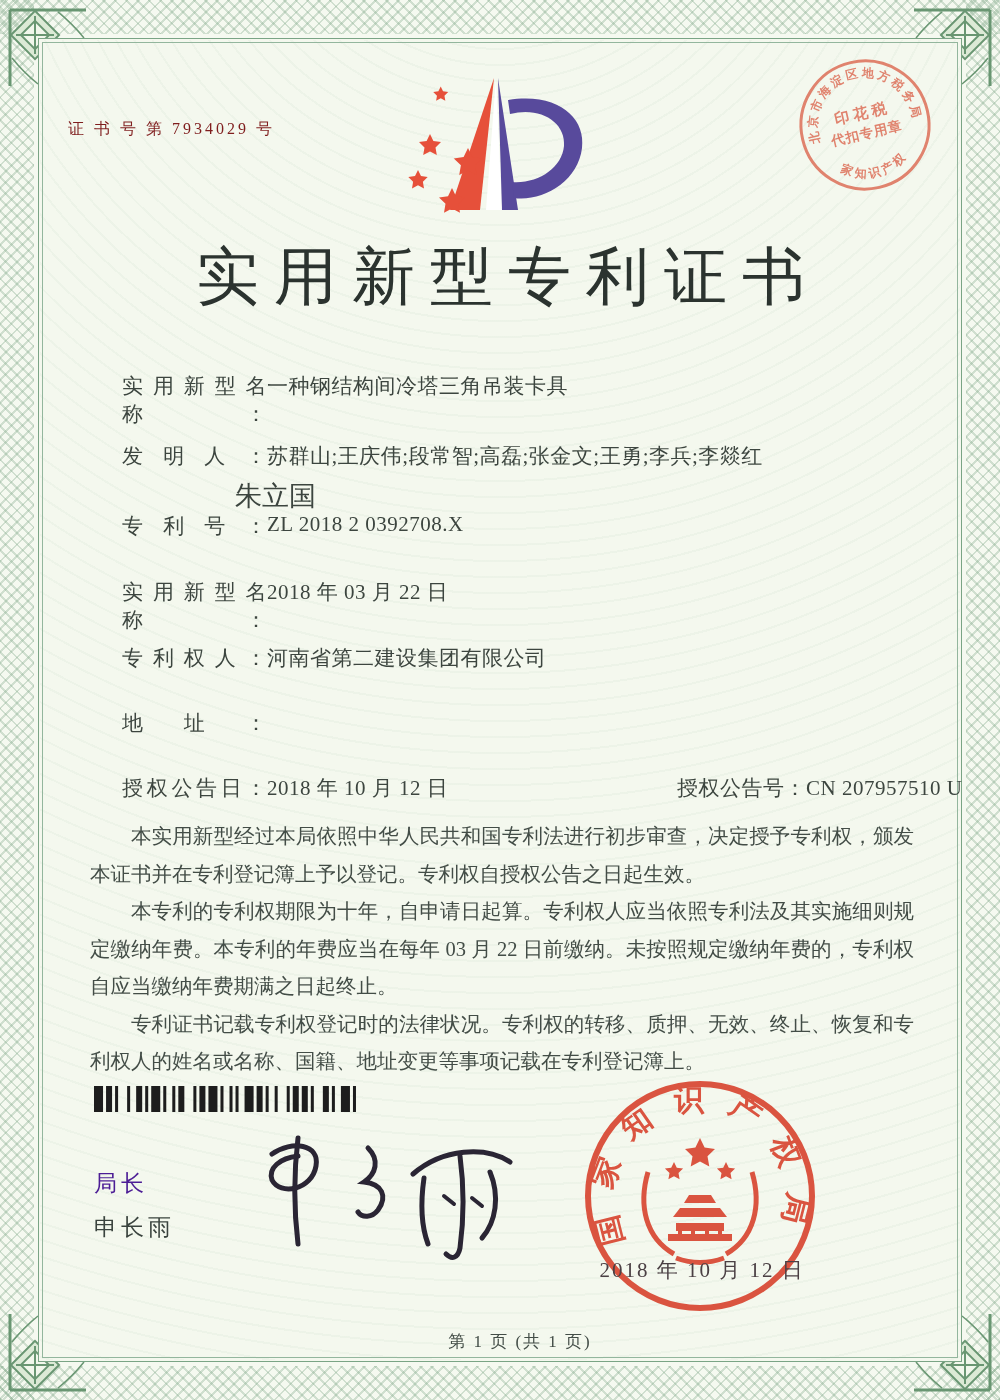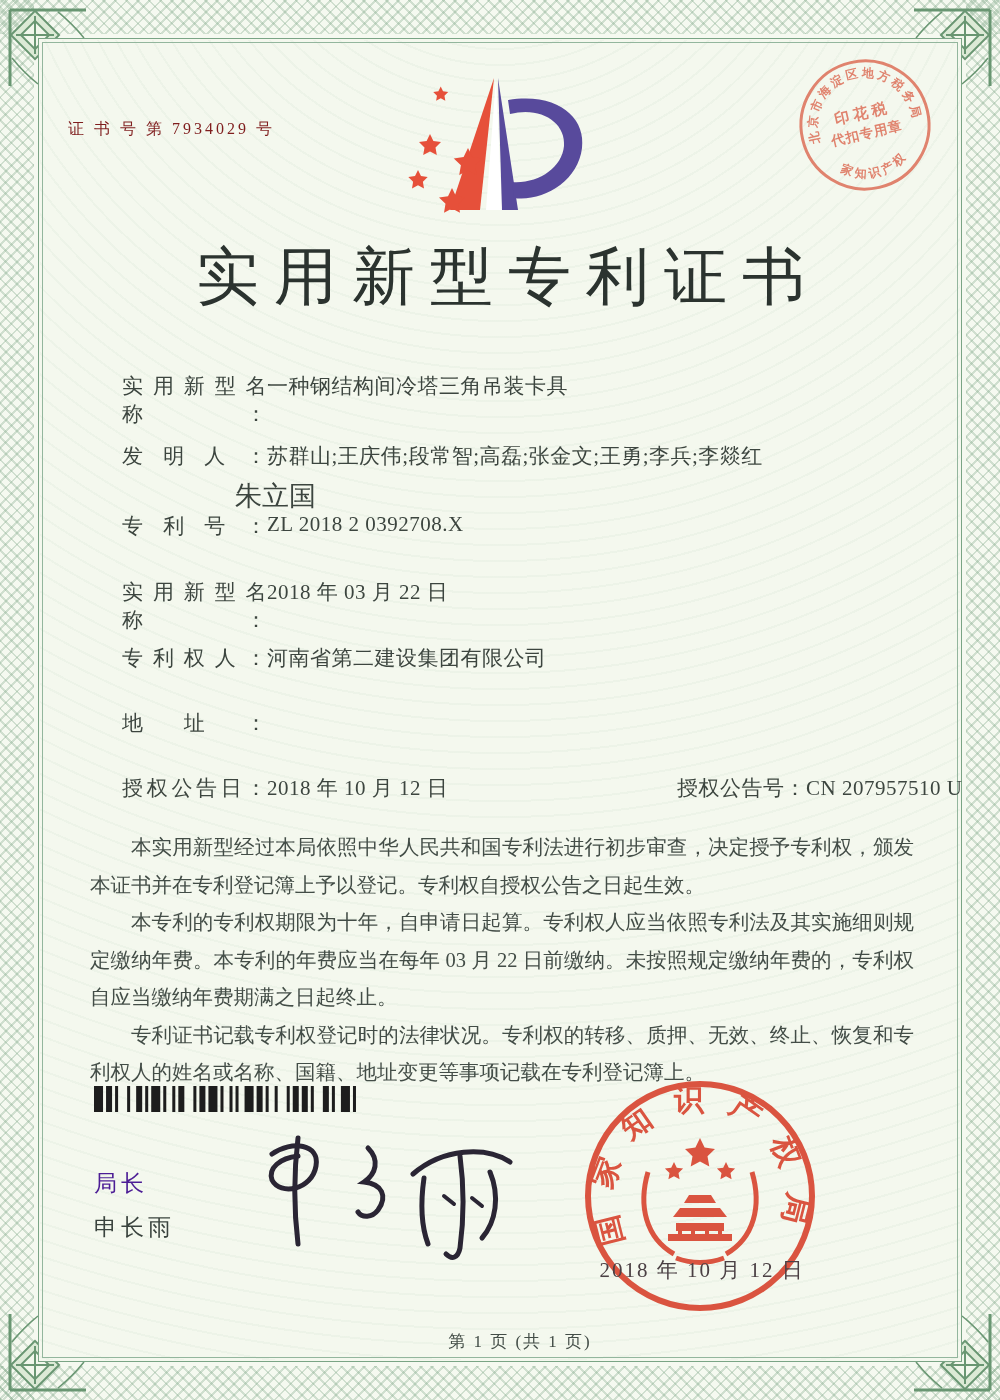--- a/index.html
+++ b/index.html
@@ -38,21 +38,21 @@
   .cert-no{position:absolute;left:68px;top:84px;font-size:16px;letter-spacing:3px;color:#7f1d1d;margin-top:35px;}
   .logo{position:absolute;left:390px;top:70px;width:214px;height:160px;}
   .title{position:absolute;left:16px;right:0;top:234px;text-align:center;
     font-size:63px;font-weight:normal;letter-spacing:15px;color:#2b332f;}
   .field-row{position:absolute;left:90px;font-size:21px;letter-spacing:.5px;display:flex;color:#3c453f;margin-left:32px;}
   .field-label{display:inline-block;width:145px;text-align:justify;text-align-last:justify;flex:none;}
   .field-value{white-space:nowrap;}
   .value-line2{position:absolute;left:235px;font-size:27px;color:#3c453f;}
   .grant-right{position:absolute;left:555px;top:0;font-size:21px;white-space:nowrap;}
   .paragraphs{position:absolute;left:90px;top:818px;width:824px;
-    font-size:20.5px;line-height:37.5px;color:#434d47;text-align:justify;margin-top:11px;}
+    font-size:20.5px;line-height:37.5px;color:#434d47;text-align:justify;}
   .paragraphs p{margin:0;text-indent:2em;}
   .barcode{position:absolute;left:94px;top:1086px;width:268px;height:26px;}
   .director{position:absolute;left:94px;top:1168px;font-size:23px;letter-spacing:4px;color:#4c1d95;}
   .director-name{position:absolute;left:94px;top:1212px;font-size:23px;letter-spacing:4px;color:#3a433e;}
   .signature{position:absolute;left:228px;top:1126px;width:300px;height:150px;}
   .seal{position:absolute;left:580px;top:1076px;width:240px;height:240px;opacity:.9;}
   .seal-date{position:absolute;left:594px;top:1256px;width:216px;text-align:center;
     font-size:21px;letter-spacing:2px;color:#4b4044;}
   .tax-stamp{position:absolute;left:776px;top:36px;width:178px;height:178px;
     transform:rotate(-13deg);opacity:.85;}

